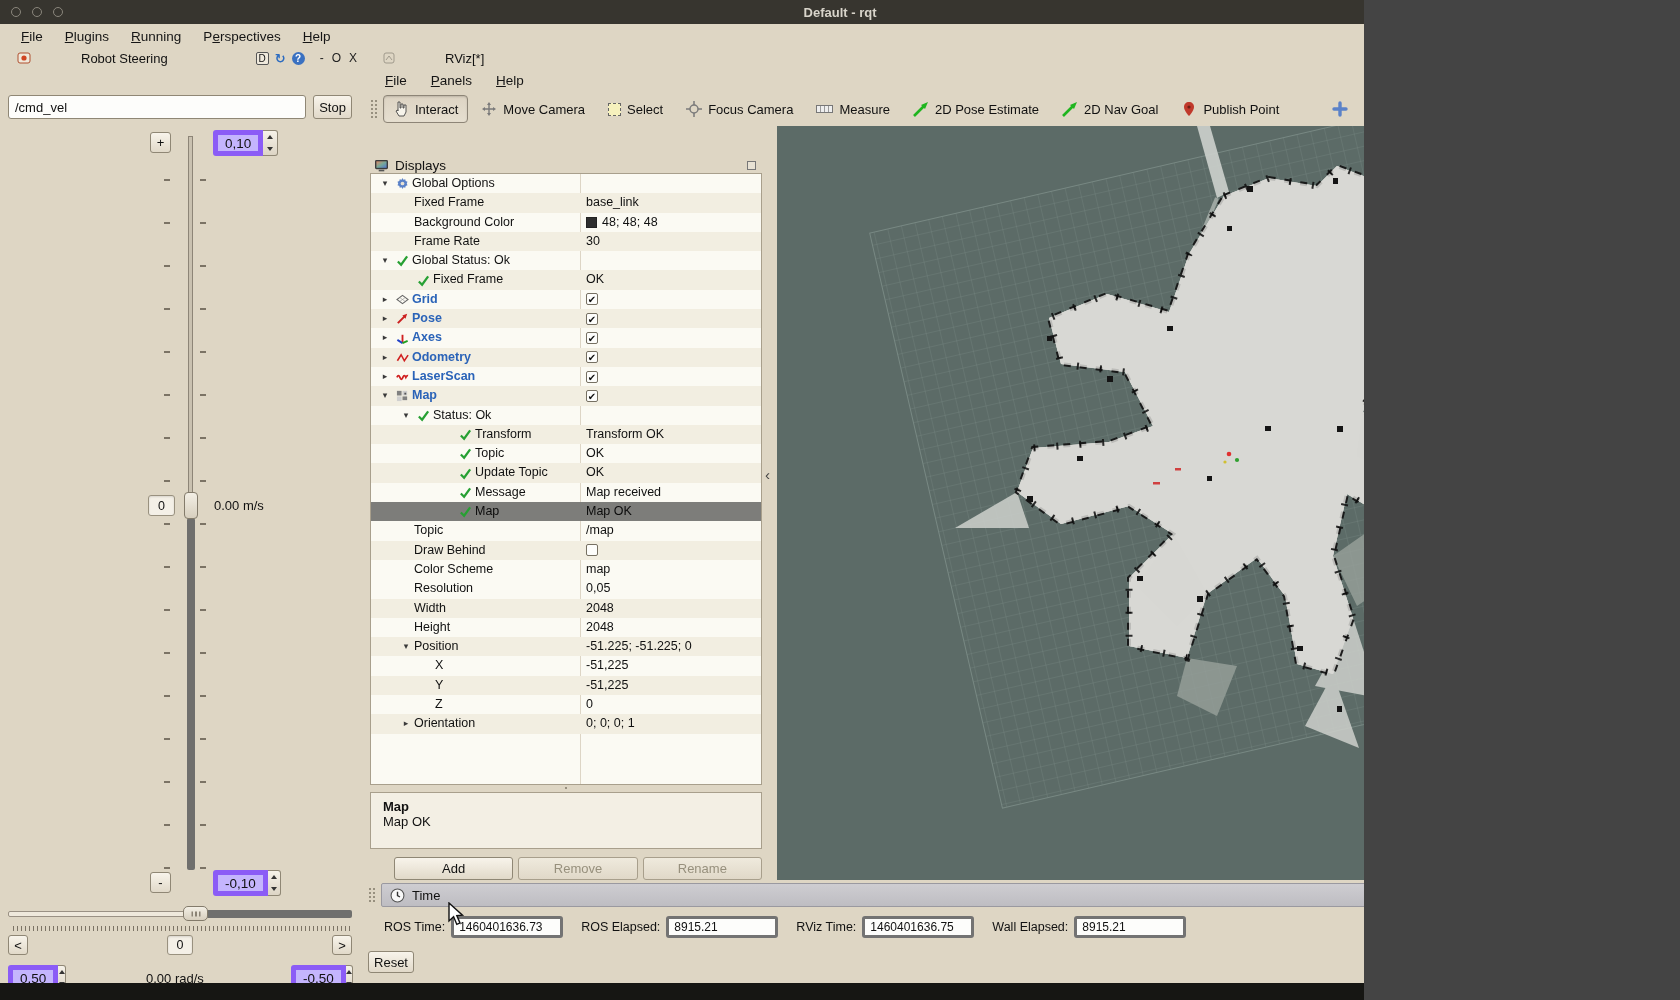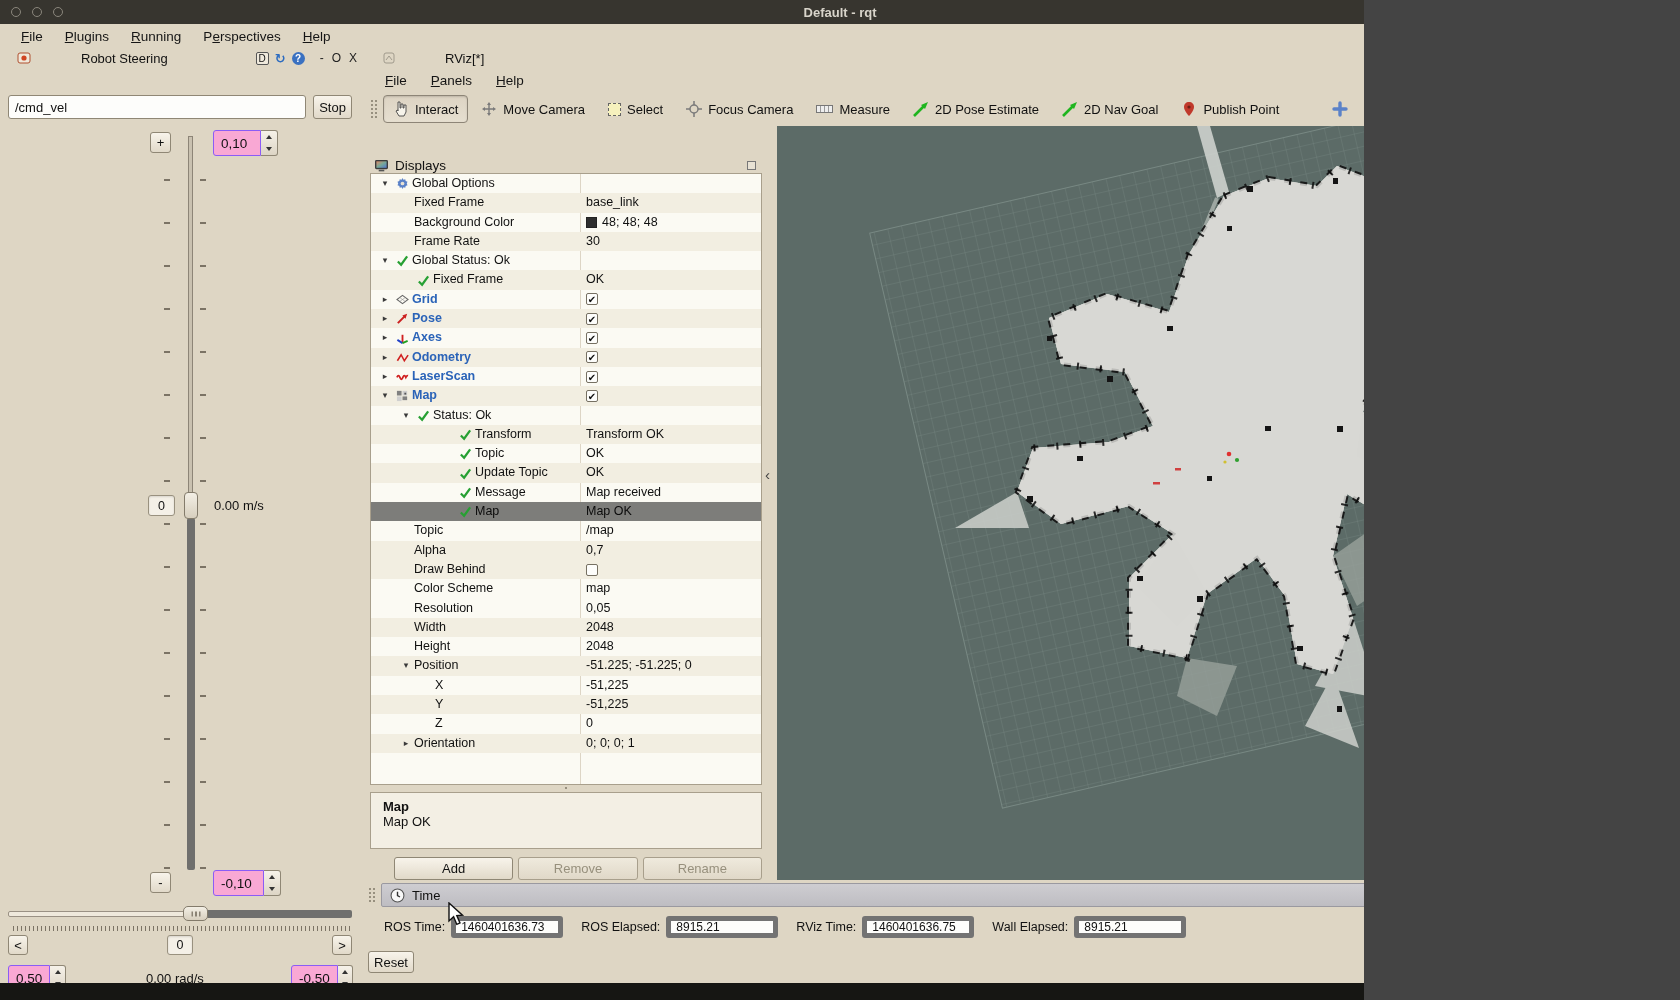--- a/index.html
+++ b/index.html
@@ -31,21 +31,21 @@
   .tbtn{font-size:12px;color:#222;padding:0 1px;}
   
   .btn{background:linear-gradient(#f8f4eb,#e1d9c9);border:1px solid #8f8775;border-radius:3px;
        font-size:13px;color:#111;display:flex;align-items:center;justify-content:center;}
   .btn.disabled{color:#97907d;background:linear-gradient(#efeadd,#e0d8c8);border-color:#a89f8c;}
   .sunken{background:#f4f0e7;border:1px solid #99917f;border-radius:3px;display:flex;align-items:center;
           justify-content:center;font-size:12.5px;box-shadow:inset 0 1px 2px rgba(0,0,0,.12);}
   .field{background:#fdfdfb;border:1px solid #8f8775;border-radius:3px;font-size:13px;
          display:flex;align-items:center;padding-left:6px;}
   .spin{position:absolute;display:flex;height:26px;}
-  .spin-val{background:#f9a8d4;border:1px solid #8b5cf6;border-radius:3px 0 0 3px;display:flex;
+  .spin-val{background:#c4b5fd;border:5px solid #8b5cf6;border-radius:3px 0 0 3px;display:flex;
             align-items:center;padding:0 7px;font-size:13.5px;flex:1;}
   .spin-arrows{width:17px;display:flex;flex-direction:column;border:1px solid #8f8775;border-left:none;
                border-radius:0 3px 3px 0;background:linear-gradient(#f6f2e9,#ddd5c5);}
   .spin-up,.spin-down{flex:1;position:relative;}
   .spin-up::after,.spin-down::after{content:"";position:absolute;left:50%;top:50%;transform:translate(-50%,-50%);
                border-left:3.5px solid transparent;border-right:3.5px solid transparent;}
   .spin-up::after{border-bottom:4.5px solid #333;}
   .spin-down::after{border-top:4.5px solid #333;}
   
   .rs-body{position:relative;width:100%;height:calc(100% - 20px);}
@@ -105,21 +105,21 @@
   .collapse-arrow{position:absolute;top:340px;left:3px;font-size:15px;color:#444;}
   .viewport{flex:1;position:relative;background:#5c6b67;}
   .viewport svg{position:absolute;inset:0;}
   .vp-expand{position:absolute;left:777px;top:341px;color:#d8ddd8;font-size:14px;}
   
   .time-header{height:24px;margin-top:3px;display:flex;align-items:center;}
   .time-bar{flex:1;height:24px;background:linear-gradient(#cecdd1,#bebdc2);display:flex;align-items:center;
             gap:7px;padding:0 8px;font-size:13px;border:1px solid #9a99a0;border-radius:2px;}
   .time-fields{height:40px;display:flex;align-items:center;padding-left:18px;font-size:12.5px;}
   .tf-label{margin-right:6px;}
-  .tf-box{width:112px;height:22px;background:#fdfdfb;border:5px solid #737373;border-radius:3px;
+  .tf-box{width:112px;height:22px;background:#fdfdfb;border:3px solid #737373;border-radius:3px;
           display:flex;align-items:center;padding-left:5px;font-size:12px;margin-right:18px;}
   .experimental{margin-left:auto;margin-right:135px;display:flex;align-items:center;gap:19px;font-size:13px;}
   .reset-row{height:30px;display:flex;align-items:center;padding-left:2px;}
   .reset-btn{width:46px;height:22px;}
   .fps{margin-left:auto;margin-right:22px;font-size:12.5px;}
   .bottombar{position:absolute;left:0;top:983px;width:1680px;height:17px;background:#161613;}
   .cursor{position:absolute;left:448px;top:902px;pointer-events:none;}
 </style>
 </head>
 <body>
@@ -545,27 +545,20 @@
               <span class="tlab">Map</span>
               <span class="tvalue">
                 <span>Map OK</span>
               </span>
             </div>
             <div class="trow even" style="padding-left: 27px;">
               <span class="texp"></span>
               <span class="tlab">Topic</span>
               <span class="tvalue">
                 <span>/map</span>
-              </span>
-            </div>
-            <div class="trow odd" style="padding-left: 27px;">
-              <span class="texp"></span>
-              <span class="tlab">Alpha</span>
-              <span class="tvalue">
-                <span>0,7</span>
               </span>
             </div>
             <div class="trow odd" style="padding-left: 27px;">
               <span class="texp"></span>
               <span class="tlab">Draw Behind</span>
               <span class="tvalue">
                 <span class="cb"></span>
               </span>
             </div>
             <div class="trow even" style="padding-left: 27px;">

